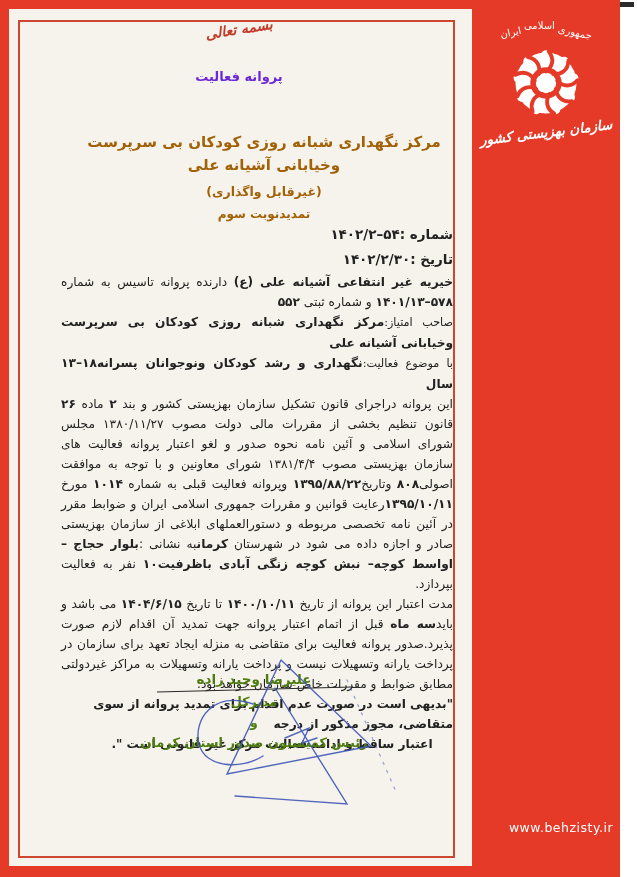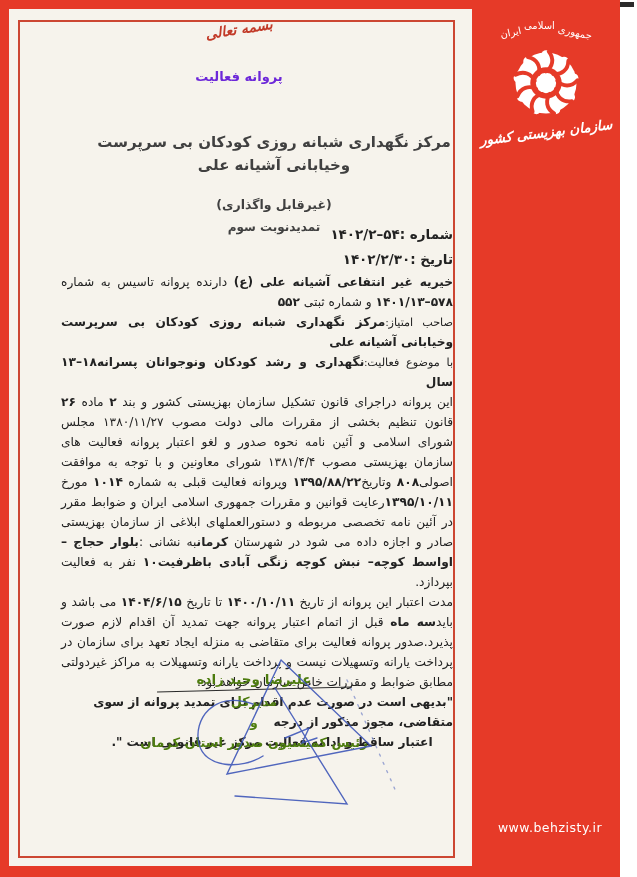--- a/index.html
+++ b/index.html
@@ -14,33 +14,33 @@
 
   
   .paper{position:absolute;left:9px;top:9px;width:463px;height:857px;background:#f6f3ec;}
   .inner-frame{position:absolute;left:9px;top:11px;width:437px;height:838px;border:2px solid #cc4632;}
 
   .besmellah{position:absolute;left:195px;top:12px;width:70px;text-align:center;
     color:#c23a28;font-size:14px;font-weight:bold;font-style:italic;transform:rotate(-9deg);}
   .doc-title{position:absolute;left:160px;top:60px;width:140px;text-align:center;
     color:#6d28d9;font-size:13px;font-weight:bold;letter-spacing:.5px;}
 
-  .headline{position:absolute;left:80px;top:122px;width:370px;text-align:center;color:#404040;}
+  .headline{position:absolute;left:70px;top:122px;width:370px;text-align:center;color:#a16207;}
   .headline .h1{font-size:15px;font-weight:bold;line-height:23px;}
   .headline .h2{font-size:15px;font-weight:bold;line-height:23px;}
-  .headline .h3{font-size:12.5px;font-weight:bold;margin-top:20px;}
+  .headline .h3{font-size:12.5px;font-weight:bold;margin-top:7px;}
   .headline .h4{font-size:12px;font-weight:bold;margin-top:8px;}
 
   .col{position:absolute;left:52px;top:213px;width:392px;direction:rtl;color:#222;
     font-size:12.2px;line-height:20px;}
   .meta-line{font-weight:bold;font-size:13.5px;line-height:25px;text-align:right;}
   .holder-head{font-size:12px;line-height:21px;text-align:right;margin-top:2px;}
   .para{text-align:justify;text-align-last:right;}
   .b{font-weight:bold;}
-  .owner-label{font-size:11.2px;font-family:Liberation Serif, serif;}
+  .owner-label{font-size:11.2px;}
   .note1{font-weight:bold;text-align:right;}
   .note2{font-weight:bold;text-align:center;padding-left:30px;}
 
   .sig{position:absolute;left:100px;top:662px;width:290px;text-align:center;color:#4d7c0f;direction:rtl;}
   .sig-name{font-size:13.5px;font-weight:bold;}
   .sig-underline{width:195px;border-top:1.6px solid #2a2a2a;margin:2px auto 4px auto;transform:rotate(-1.5deg);}
   .sig-t1{font-size:12.5px;font-weight:bold;margin-top:2px;}
   .sig-and{font-size:12.5px;font-weight:bold;margin-top:6px;}
   .sig-t2{font-size:13px;font-weight:bold;margin-top:5px;}
   .sig-scribble{position:absolute;left:126px;top:643px;pointer-events:none;}
@@ -48,21 +48,21 @@
   
   .band{position:absolute;left:472px;top:0;width:148px;height:877px;background:#e63a28;color:#fff;}
   .motto{position:absolute;top:22px;left:0;width:100%;display:flex;direction:rtl;
     justify-content:center;gap:4px;font-size:10px;}
   .motto .w1{transform:rotate(12deg) translateY(5px);}
   .motto .w2{transform:translateY(-2px);}
   .motto .w3{transform:rotate(-12deg) translateY(5px);}
   .logo-wrap{position:absolute;top:46px;left:37px;width:74px;height:74px;}
   .org-name{position:absolute;top:124px;left:0;width:100%;text-align:center;direction:rtl;
     font-size:13.5px;font-weight:bold;font-style:italic;transform:rotate(-7deg);}
-  .site{position:absolute;top:820px;left:4px;width:100%;text-align:center;
+  .site{position:absolute;top:820px;left:15px;width:100%;text-align:center;
     font-size:12.5px;letter-spacing:.5px;}
 </style>
 </head>
 <body>
 
 <div class="canvas">
 
   <div class="paper">
     <div class="inner-frame"></div>
 

